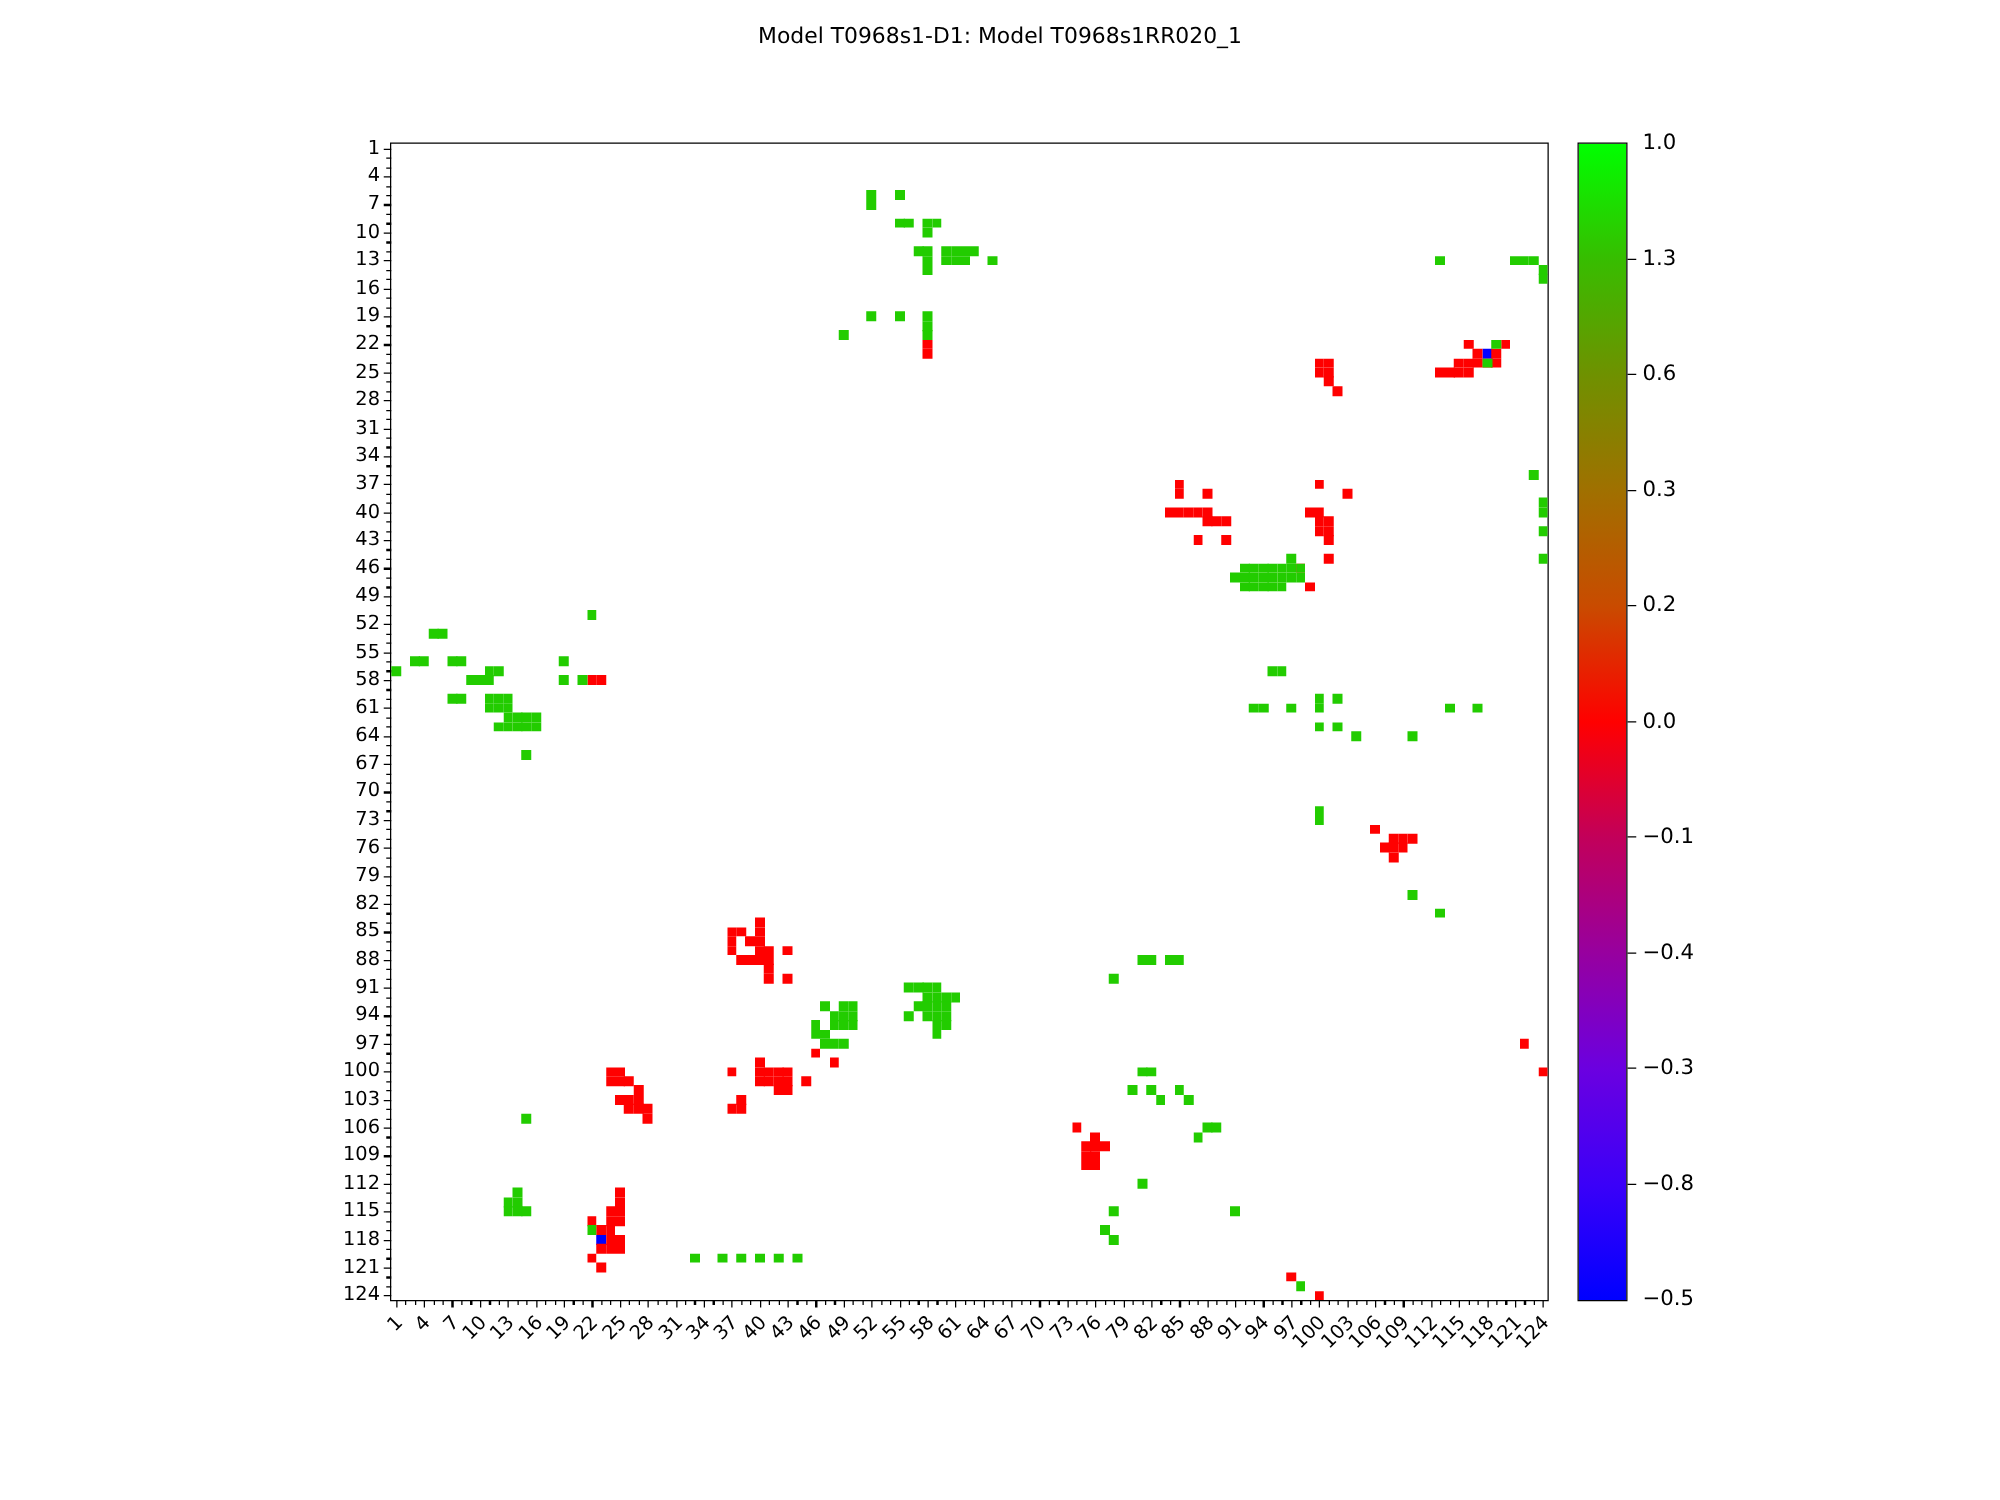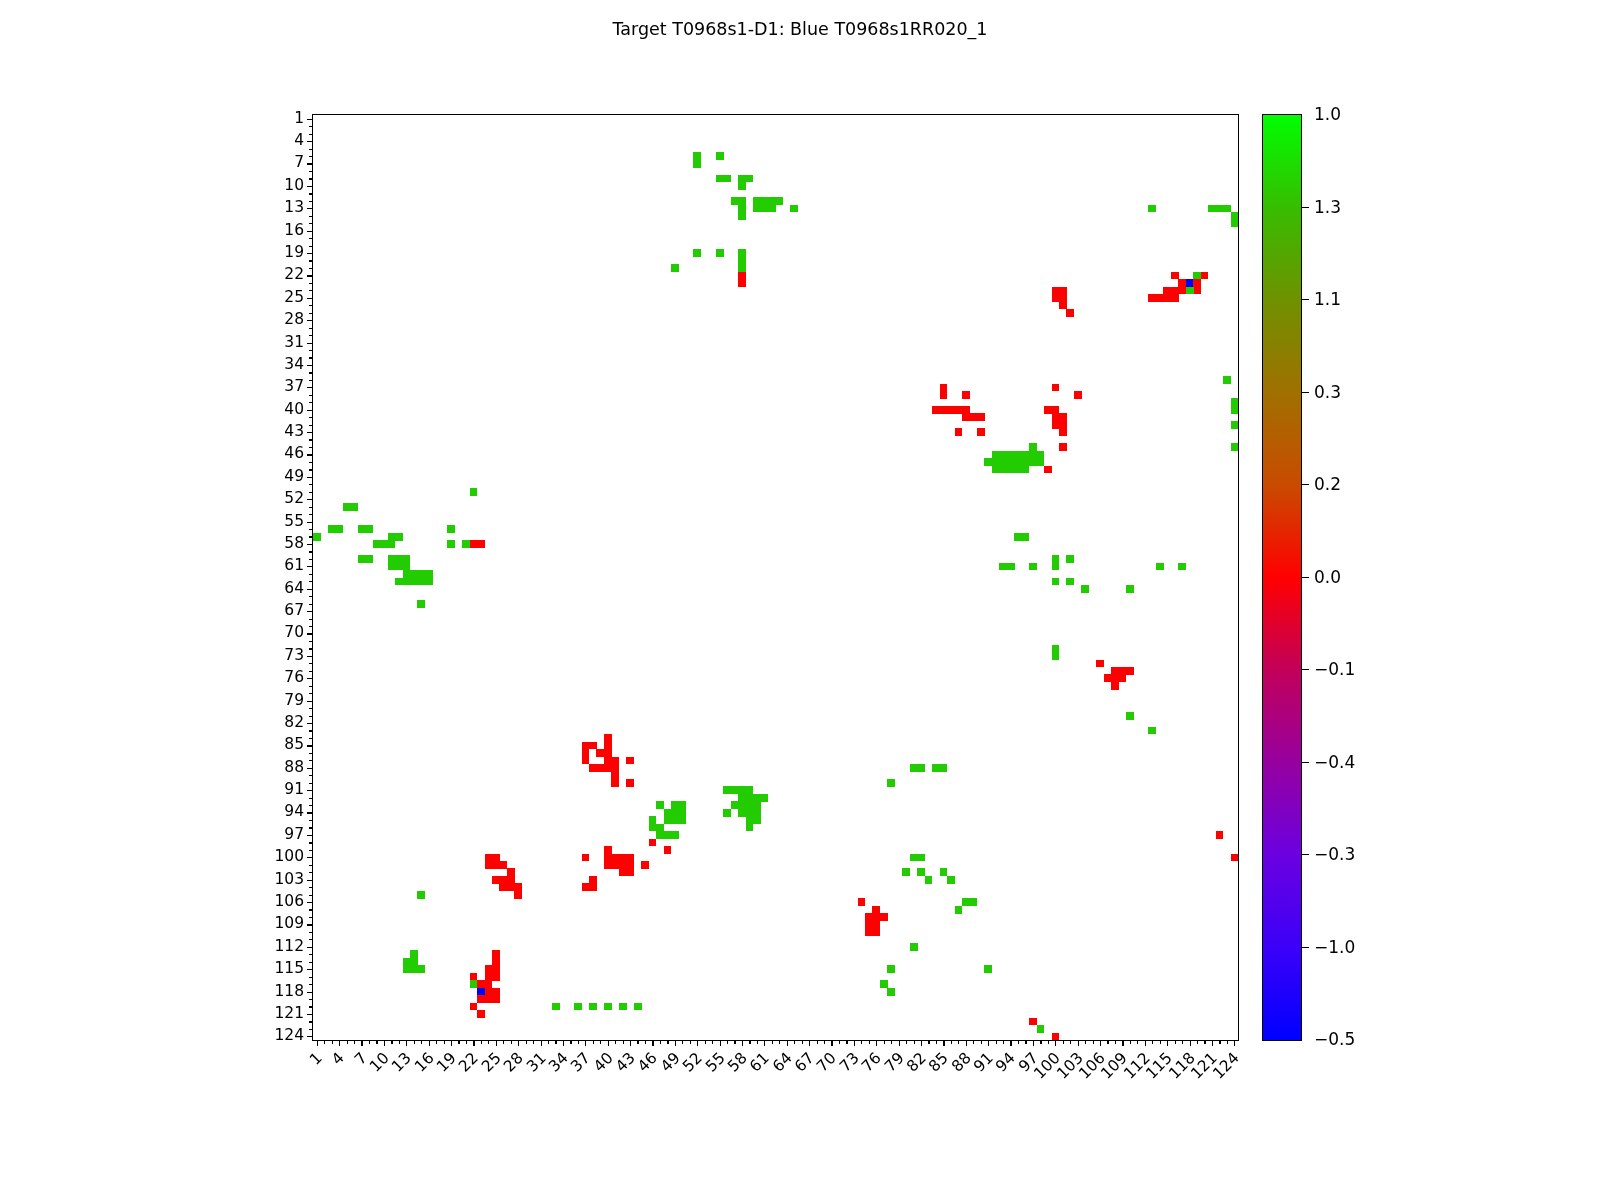--- a/index.html
+++ b/index.html
@@ -48,21 +48,21 @@
   #cbarticks{position:absolute;left:1262px;top:114px;width:120px;height:925px;}
   .cbtick{position:absolute;left:40px;width:7px;height:1.2px;background:#000;}
   .cblabel{position:absolute;left:52px;font-size:17px;color:#000;transform:translateY(-50%);white-space:nowrap;}
 </style>
 </head>
 <body>
 
 <div id="root">
 
   <div class="title-block">
-    <div class="title-line">Target T0968s1-D1: Blue T0968s1RR020_1</div>
+    <div class="title-line">Model T0968s1-D1: Model T0968s1RR020_1</div>
   </div>
 
 
   <div id="ylabels">
       <div class="ylabel" style="top: 3.72984px; right: 0px;">1</div>
       <div class="ylabel" style="top: 26.1089px; right: 0px;">4</div>
       <div class="ylabel" style="top: 48.4879px; right: 0px;">7</div>
       <div class="ylabel" style="top: 70.8669px; right: 0px;">10</div>
       <div class="ylabel" style="top: 93.246px; right: 0px;">13</div>
       <div class="ylabel" style="top: 115.625px; right: 0px;">16</div>
@@ -718,31 +718,31 @@
       <div class="xlabel" style="left: 846.891px; width: 52px; text-align: right;">121</div>
       <div class="xlabel" style="left: 869.27px; width: 52px; text-align: right;">124</div>
     </div>
 
   <div id="cbar"></div>
   <div id="cbarticks">
       <div class="cblabel" style="top: 0px;">1.0</div>
       <div class="cbtick" style="top: 92.5px;"></div>
       <div class="cblabel" style="top: 92.5px;">1.3</div>
       <div class="cbtick" style="top: 185px;"></div>
-      <div class="cblabel" style="top: 185px;">1.1</div>
+      <div class="cblabel" style="top: 185px;">0.6</div>
       <div class="cbtick" style="top: 277.5px;"></div>
       <div class="cblabel" style="top: 277.5px;">0.3</div>
       <div class="cbtick" style="top: 370px;"></div>
       <div class="cblabel" style="top: 370px;">0.2</div>
       <div class="cbtick" style="top: 462.5px;"></div>
       <div class="cblabel" style="top: 462.5px;">0.0</div>
       <div class="cbtick" style="top: 555px;"></div>
       <div class="cblabel" style="top: 555px;">−0.1</div>
       <div class="cbtick" style="top: 647.5px;"></div>
       <div class="cblabel" style="top: 647.5px;">−0.4</div>
       <div class="cbtick" style="top: 740px;"></div>
       <div class="cblabel" style="top: 740px;">−0.3</div>
       <div class="cbtick" style="top: 832.5px;"></div>
-      <div class="cblabel" style="top: 832.5px;">−1.0</div>
+      <div class="cblabel" style="top: 832.5px;">−0.8</div>
       <div class="cblabel" style="top: 925px;">−0.5</div>
     </div>
 
 </div>
 
 </body></html>

